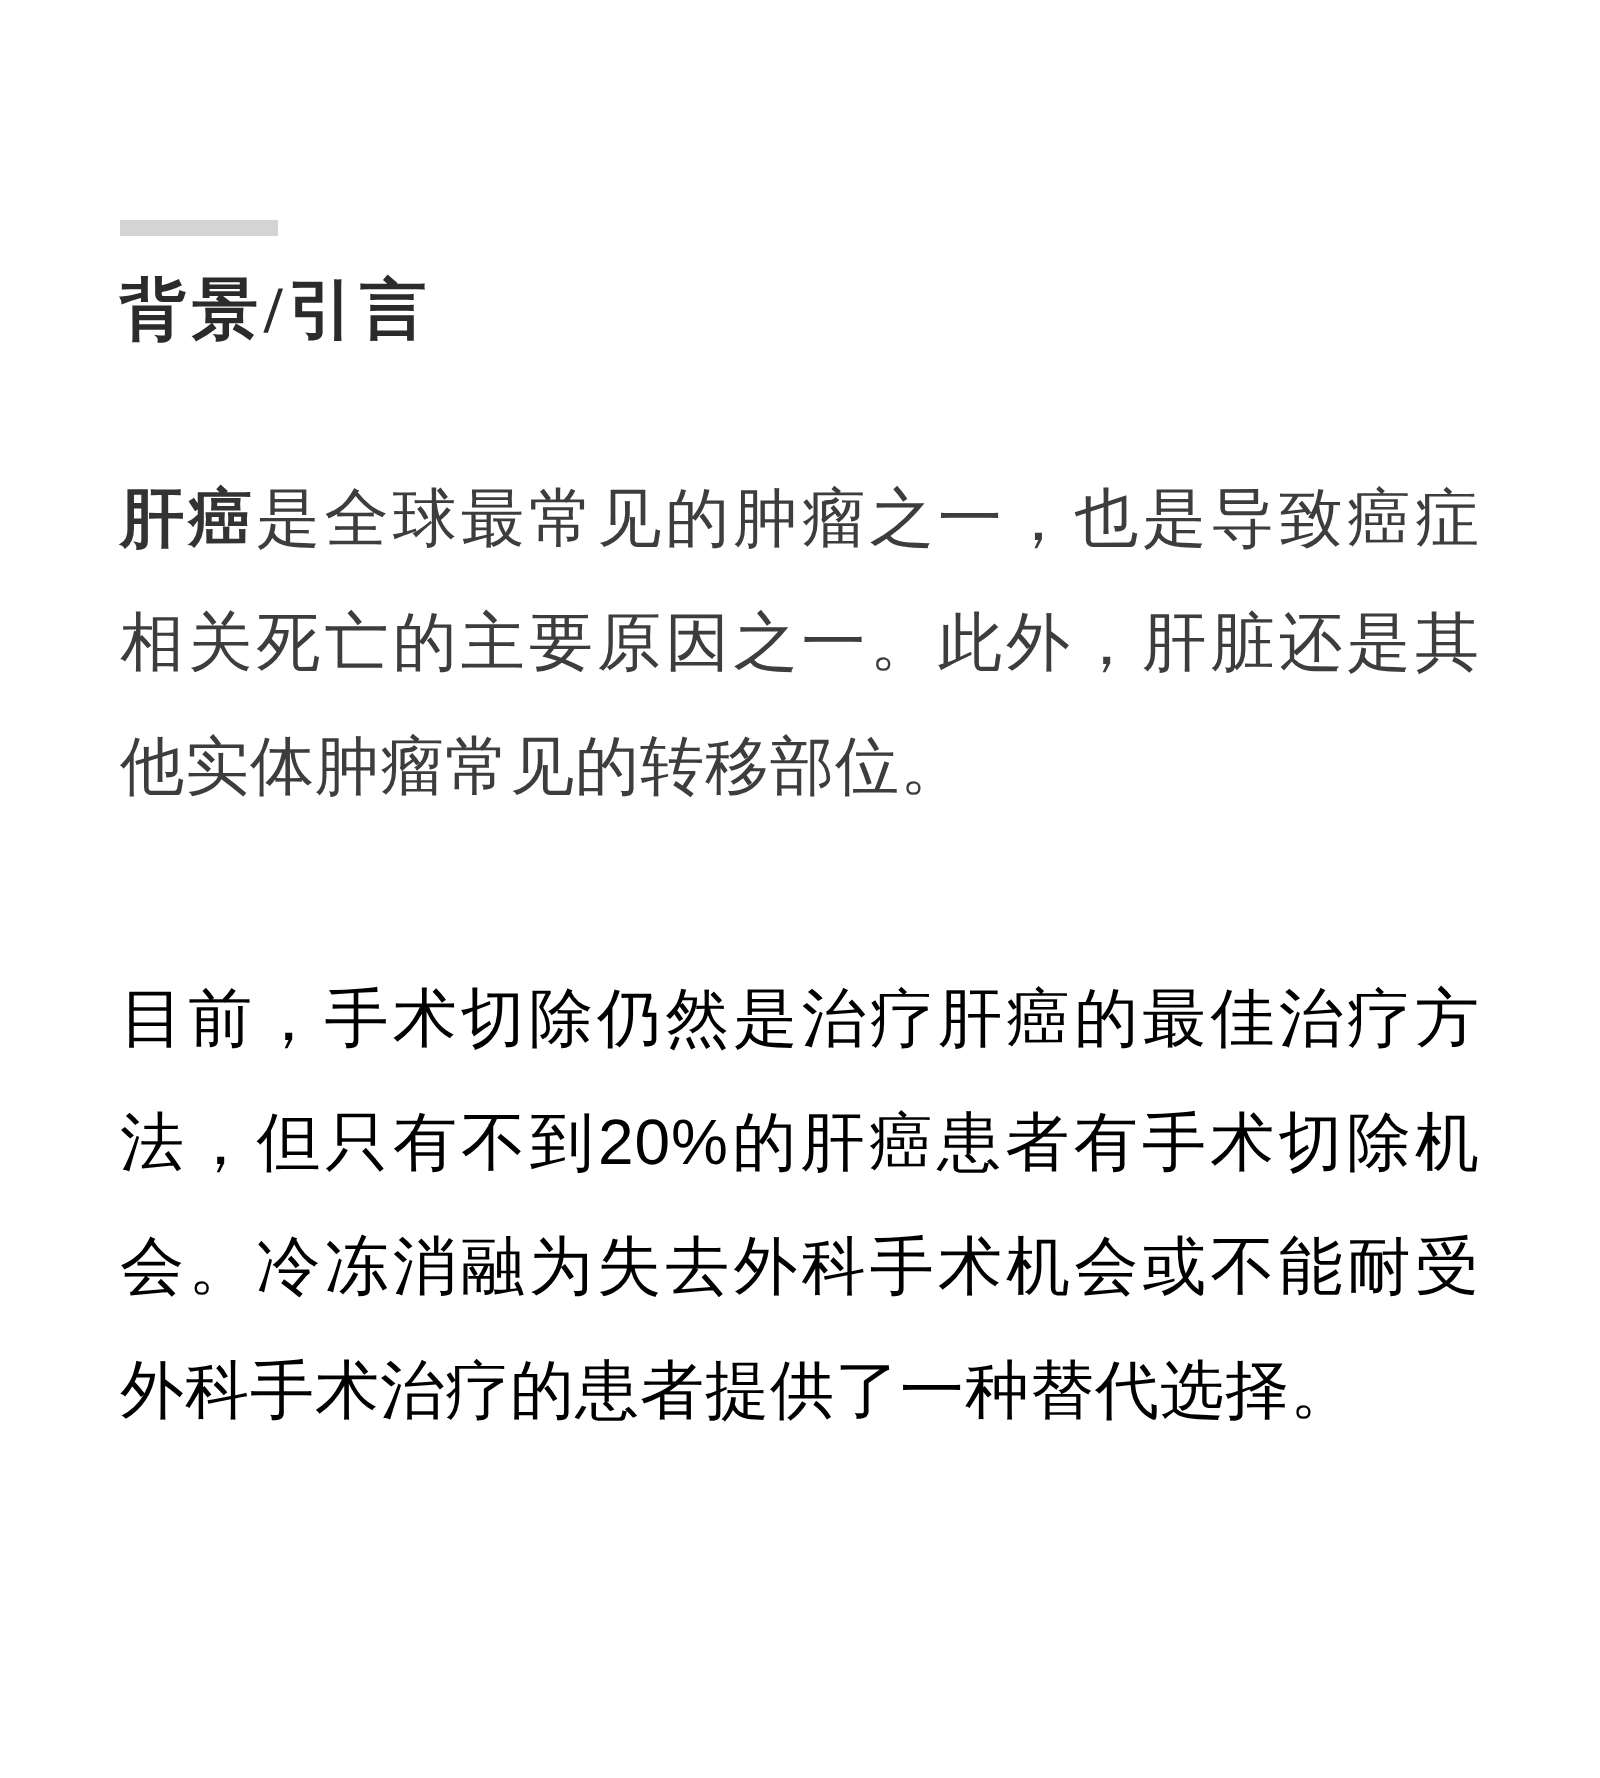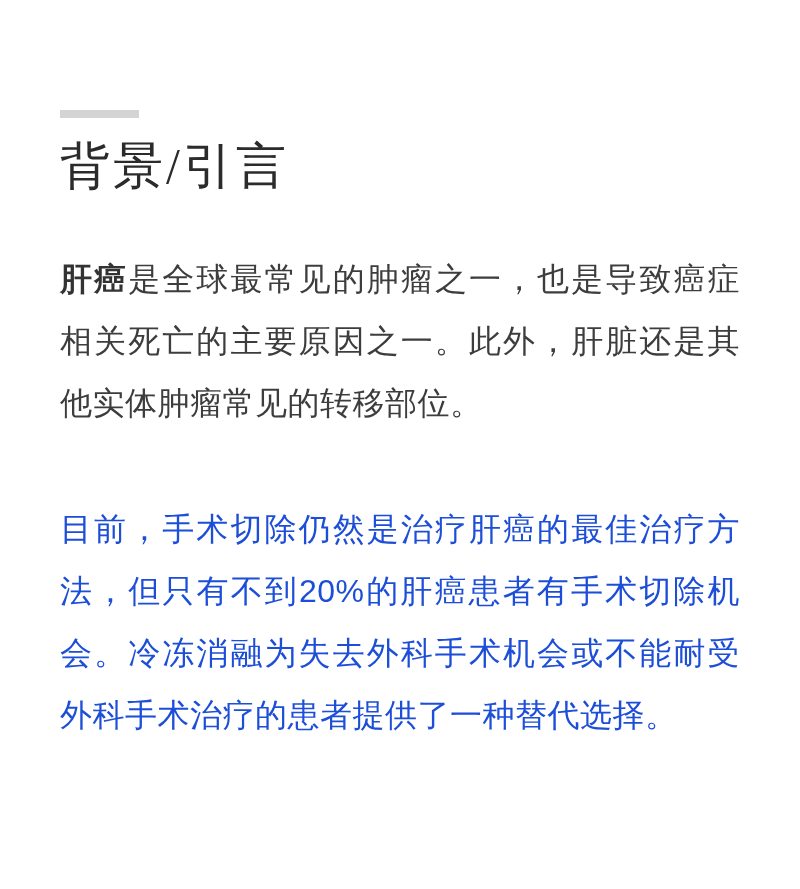--- a/index.html
+++ b/index.html
@@ -24,22 +24,22 @@
   }
   .accent-bar {
     margin-top: 110px;
     width: 79px;
     height: 8px;
     background: #d4d4d4;
   }
   .section-title {
     margin: 20px 0 0 0;
     font-family: "Liberation Serif", serif;
-    font-weight: 400;
-    font-size: 50px;
+    font-weight: 700;
+    font-size: 33px;
     line-height: 1.15;
     letter-spacing: 3px;
     color: #2b2b2b;
   }
   .body-paragraph {
     margin: 0;
     font-size: 32px;
     line-height: 62px;
     text-align: justify;
     text-justify: inter-ideograph;
@@ -62,16 +62,16 @@
 
 <div class="page">
   <div class="content">
 
     <div class="accent-bar" style="background: rgb(212, 212, 212);"></div>
 
     <h1 class="section-title" style="color: rgb(43, 43, 43);">背景/引言</h1>
 
     <p class="body-paragraph paragraph-first" style="color: rgb(61, 61, 61);"><strong class="lead-term">肝癌</strong><span>是全球最常见的肿瘤之一，也是导致癌症相关死亡的主要原因之一。此外，肝脏还是其他实体肿瘤常见的转移部位。</span></p>
 
-    <p class="body-paragraph paragraph-next" style="color: #1d4ed8;"><span>目前，手术切除仍然是治疗肝癌的最佳治疗方法，但只有不到20%的肝癌患者有手术切除机会。冷冻消融为失去外科手术机会或不能耐受外科手术治疗的患者提供了一种替代选择。</span></p>
+    <p class="body-paragraph paragraph-next" style="color: #000000;"><span>目前，手术切除仍然是治疗肝癌的最佳治疗方法，但只有不到20%的肝癌患者有手术切除机会。冷冻消融为失去外科手术机会或不能耐受外科手术治疗的患者提供了一种替代选择。</span></p>
 
   </div>
 </div>
 
 </body></html>

